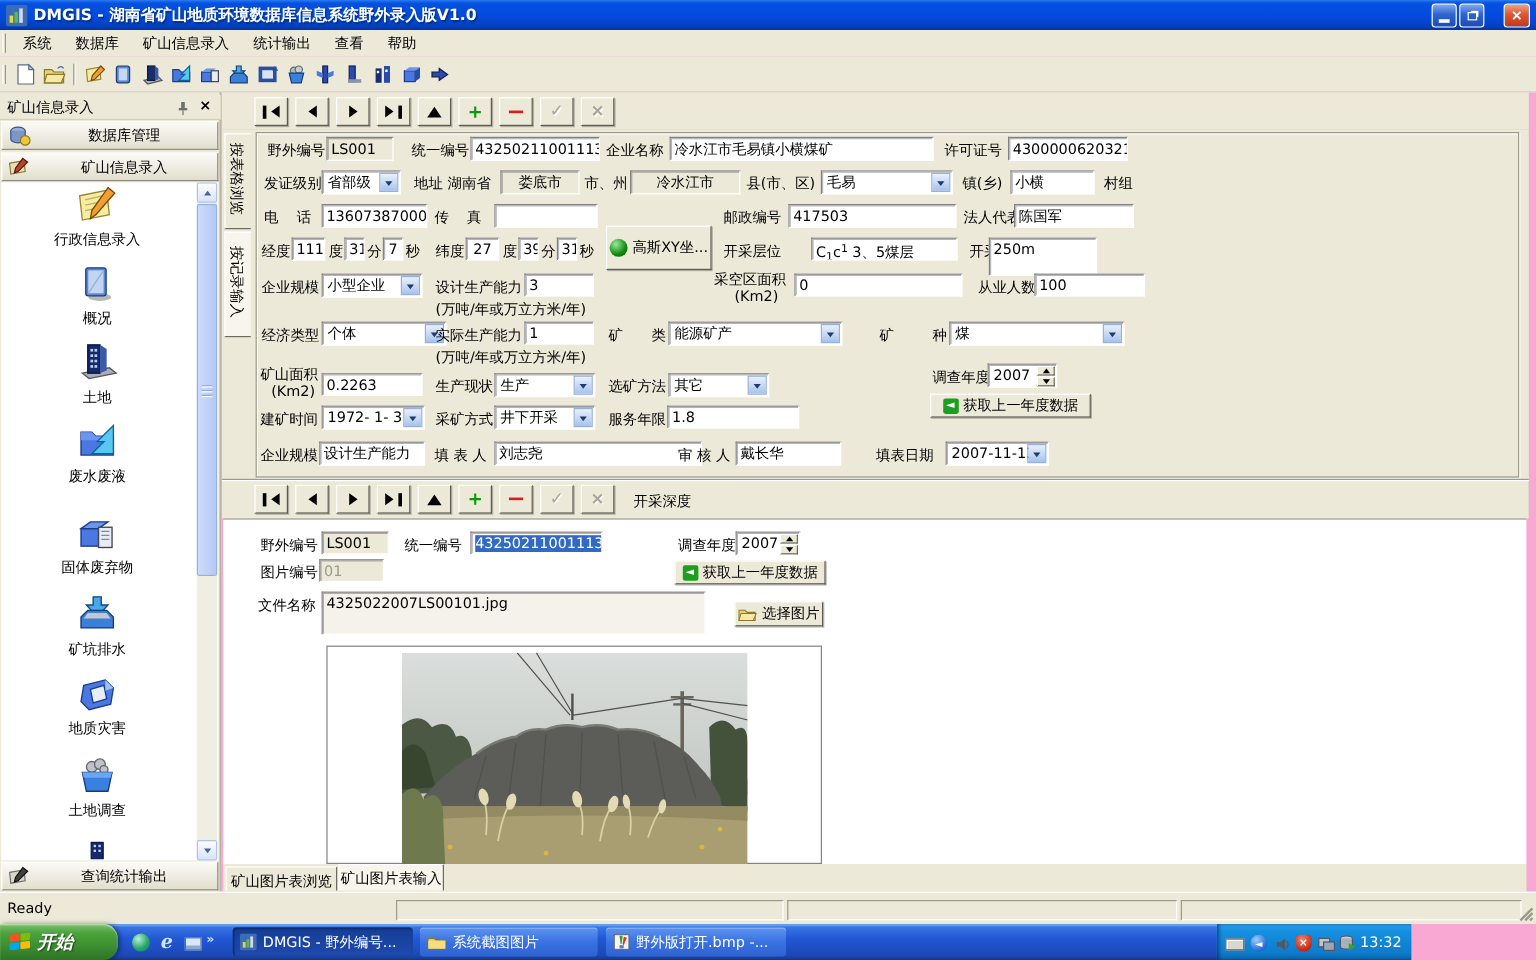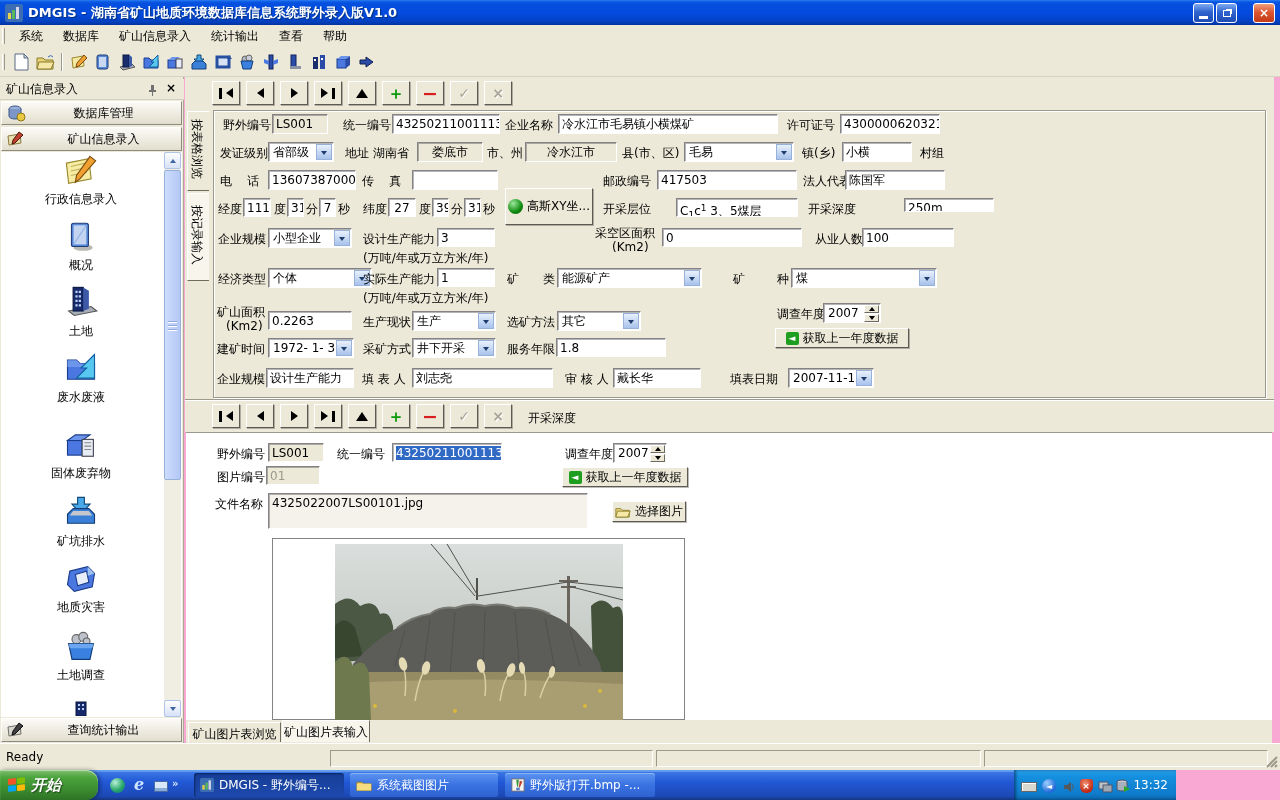--- a/index.html
+++ b/index.html
@@ -490,21 +490,21 @@
   <span class="lbl" style="left:451px;top:202px">分</span>
   <div class="tb center" style="left:464px;top:198px;width:17px;height:19px">31</div>
   <span class="lbl" style="left:483px;top:202px">秒</span>
   <div class="btn" style="left:505px;top:188px;width:88px;height:37px">
     <span style="width:15px;height:15px;border-radius:50%;background:radial-gradient(circle at 35% 30%,#9BE89B,#0E8A0E 60%,#065A06)"></span>
     <span>高斯XY坐...</span>
     </div>
   <span class="lbl" style="left:603px;top:202px">开采层位</span>
   <div class="tb" style="left:676px;top:198px;width:122px;height:19px"><span>C</span><sub class="ss">1</sub><span>c</span><sup class="ss">1</sup><span> 3、5煤层</span></div>
   <span class="lbl" style="left:808px;top:202px">开采深度</span>
-  <div class="tb" style="left:904px;top:198px;width:90px;height:14px">250m</div>
+  <div class="tb" style="left:824px;top:198px;width:90px;height:32px">250m</div>
 
   <span class="lbl" style="left:218px;top:232px">企业规模</span>
   <div class="combo" style="left:268px;top:228px;width:84px">
     <span class="val">小型企业</span>
       <span class="drop">
         <span class="tri-dn"></span>
       </span>
     </div>
   <span class="lbl" style="left:363px;top:232px">设计生产能力</span>
   <div class="tb" style="left:437px;top:228px;width:58px;height:19px">3</div>
@@ -587,21 +587,21 @@
   <span class="lbl" style="left:507px;top:342px">服务年限</span>
   <div class="tb" style="left:556px;top:338px;width:110px;height:19px">1.8</div>
   <div class="btn" style="left:775px;top:328px;width:134px;height:20px">
     <span style="width:13px;height:13px;background:#1E9E1E;border-radius:2px;color:#fff;font-size:9px;line-height:13px;text-align:center">◄</span>
     <span>获取上一年度数据</span>
     </div>
 
   <span class="lbl" style="left:217px;top:372px">企业规模</span>
   <div class="tb" style="left:266px;top:368px;width:88px;height:20px">设计生产能力</div>
   <span class="lbl" style="left:362px;top:372px">填 表 人</span>
-  <div class="tb" style="left:412px;top:368px;width:141px;height:20px">刘志尧</div>
+  <div class="tb" style="left:412px;top:368px;width:173px;height:20px">刘志尧</div>
   <span class="lbl" style="left:565px;top:372px">审 核 人</span>
   <div class="tb" style="left:613px;top:368px;width:88px;height:20px">戴长华</div>
   <span class="lbl" style="left:730px;top:372px">填表日期</span>
   <div class="combo" style="left:788px;top:368px;width:86px">
     <span class="val">2007-11-13</span>
       <span class="drop">
         <span class="tri-dn"></span>
       </span>
     </div>
 

